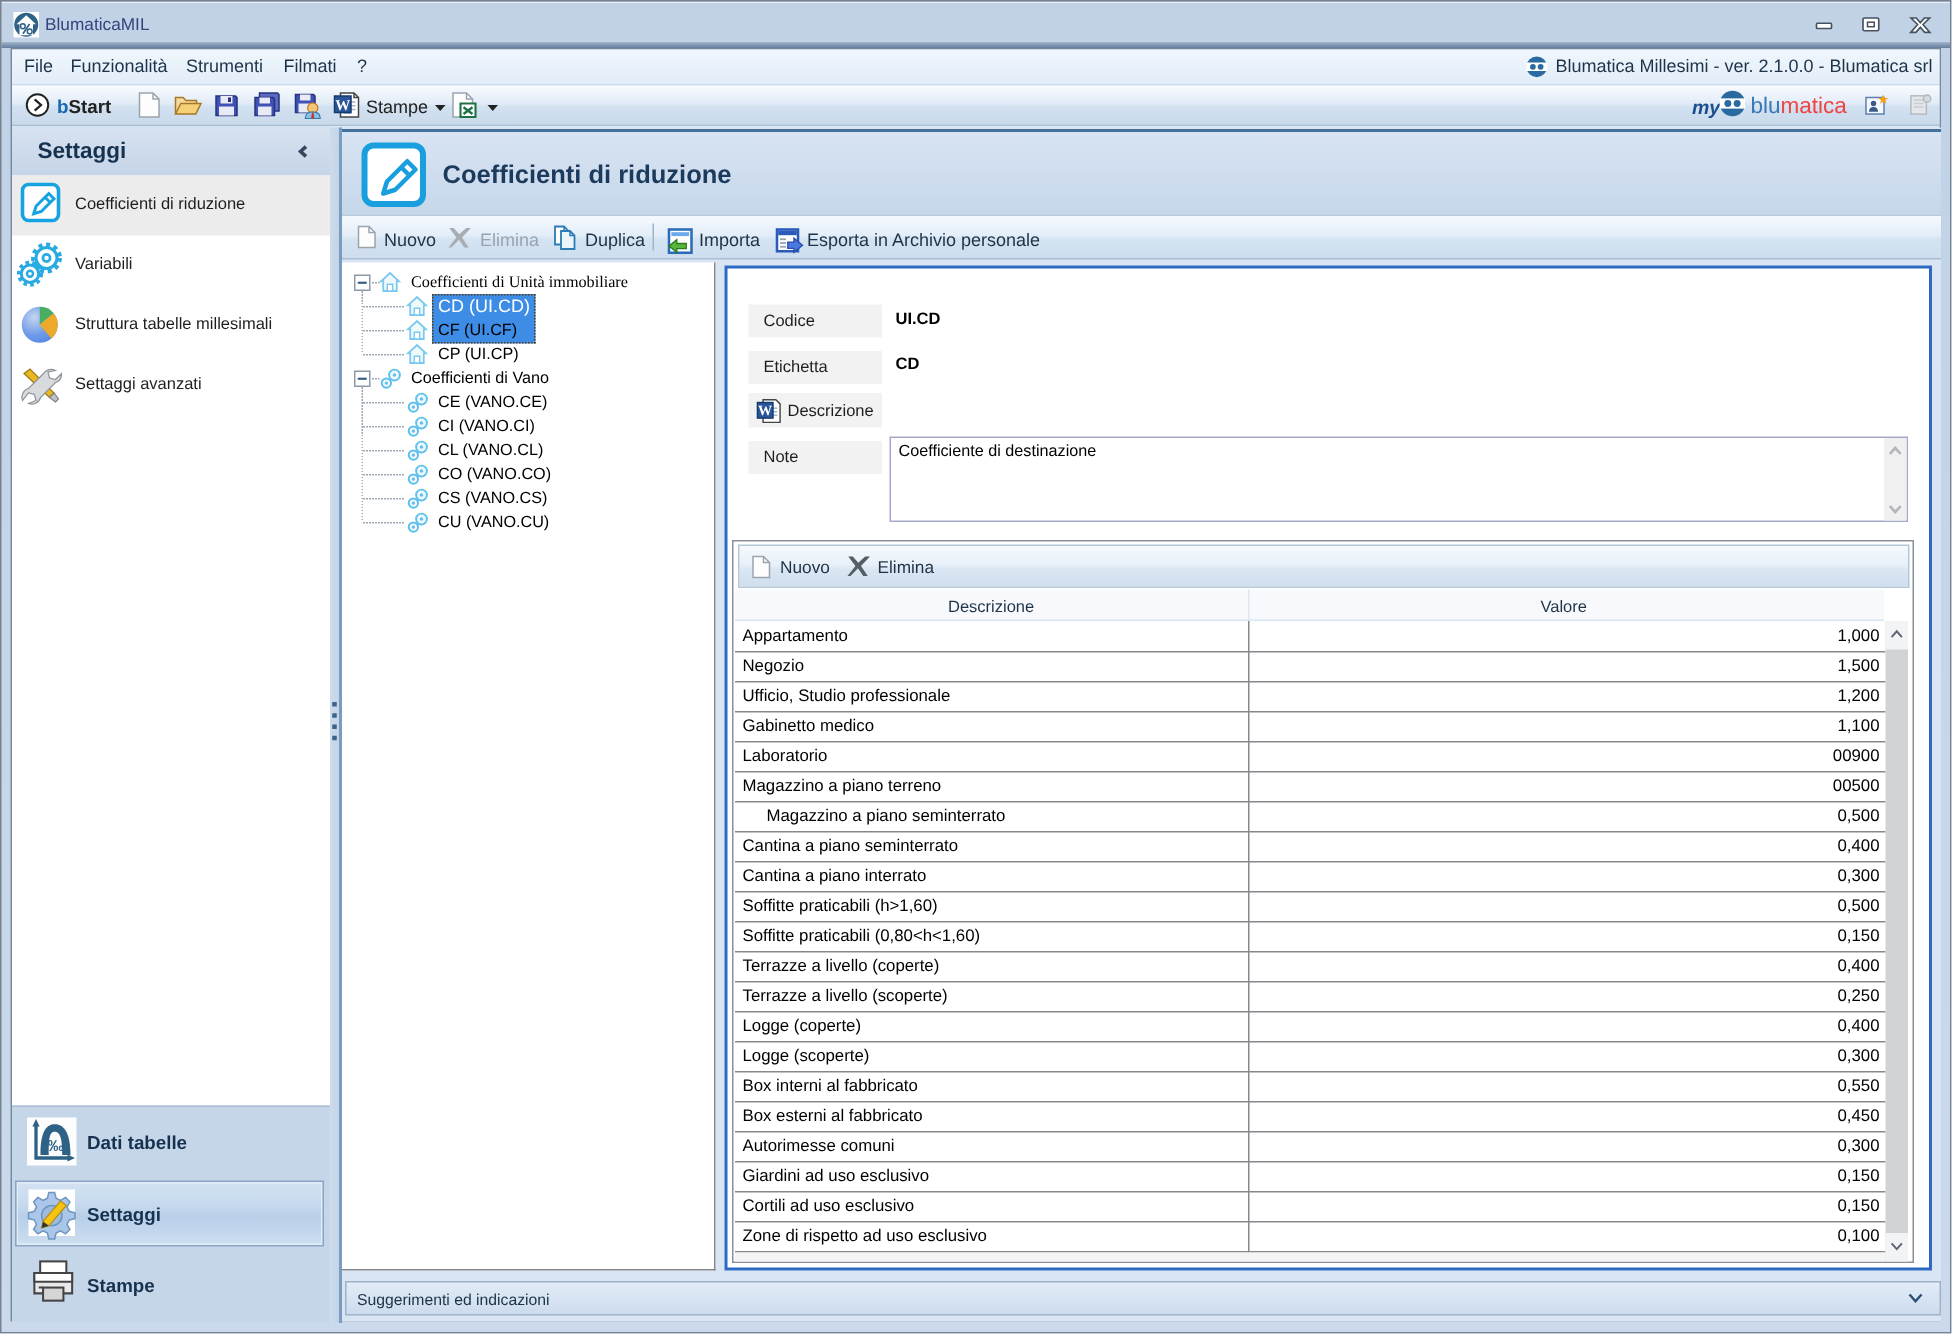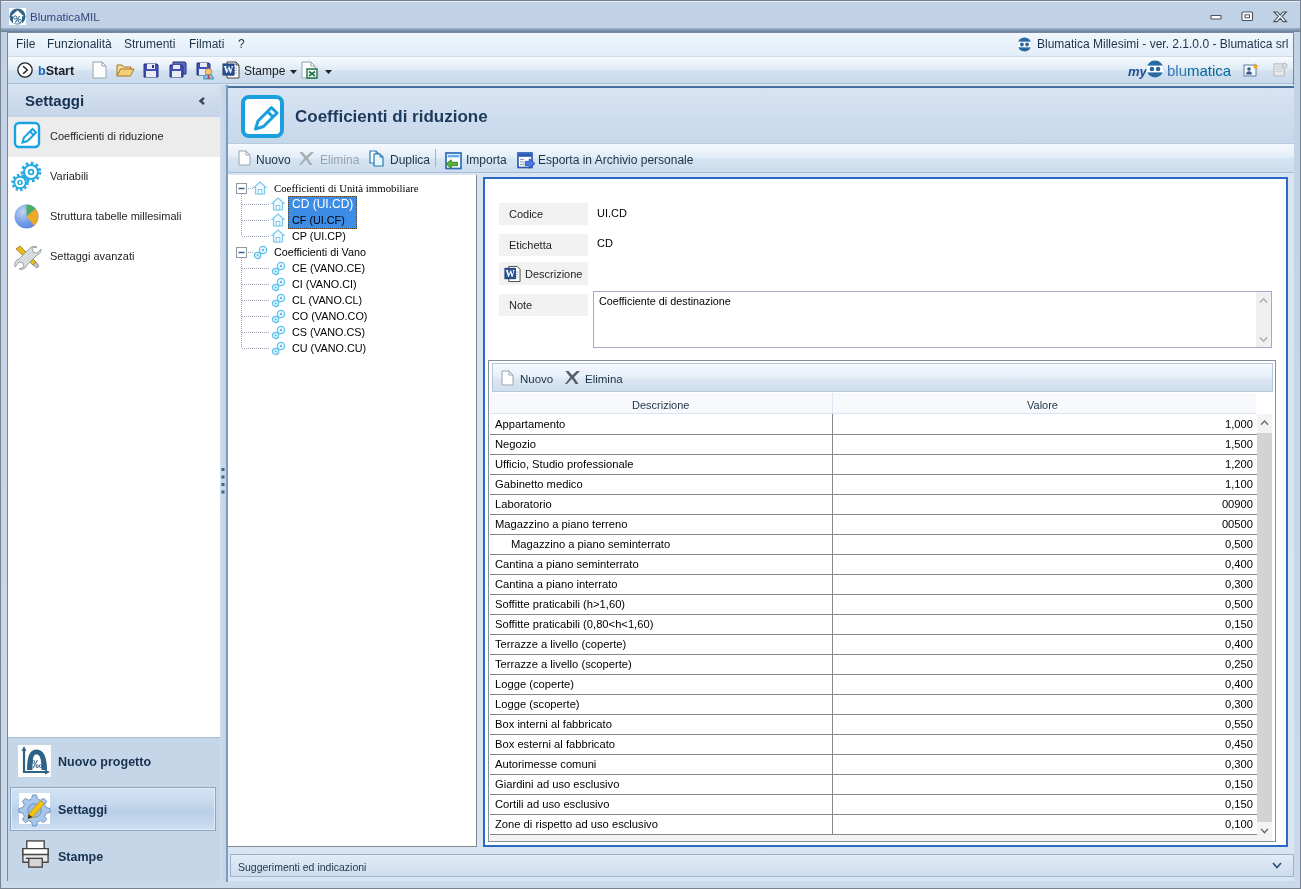--- a/index.html
+++ b/index.html
@@ -45,21 +45,21 @@
 #tree { left:228px; top:175px; width:249px; height:672px; background:#fff;
   border-right:1px solid #85898e; border-bottom:1px solid #85898e; }
 #rpanel { left:483px; top:177px; width:805px; height:670px;
   background:#fff; border:2px solid #2b69c4; }
 #statusbar { left:230px; top:854px; width:1064px; height:23px;
   background:linear-gradient(180deg,#e2ecf7,#ccdcee);
   border:1px solid #9db3c9; }
 
 
 .flabel { position:absolute; background:#f2f2f2; font-size:11px; color:#1e1e1e; }
-.fval { position:absolute; font-size:11px; color:#000; }
+.fval { position:absolute; font-size:11px; color:#000;font-weight:bold; }
 
 
 #tblhdr { position:absolute; background:#f7f9fc; border-bottom:1px solid #d8e4f2; }
 .cell { position:absolute; font-size:11.2px; color:#000; white-space:nowrap; }
 .rowline { position:absolute; background:#85898e; height:1px; }
 
 svg { position:absolute; overflow:visible; }
 </style>
 </head>
 <body>
@@ -168,21 +168,21 @@
     <path d="M1 1 L4.5 5 L8 1 Z" fill="#222"></path>
   </svg>
 
 <div class="txt" style="left:1128px;top:64px;font-size:13px;font-weight:bold;font-style:italic;color:#1c4d8f;">my</div>
 <svg class="abs" style="left:1146px;top:60px" width="18" height="18" viewBox="0 0 18 18">
   <circle cx="9" cy="9" r="8.5" fill="#2a6aa0"></circle>
   <rect x="0.5" y="5.6" width="17" height="6.8" fill="#fff"></rect>
   <circle cx="5.9" cy="9" r="2.3" fill="#2a6aa0"></circle>
   <circle cx="12.1" cy="9" r="2.3" fill="#2a6aa0"></circle>
 </svg>
-<div class="txt" style="left:1167px;top:62px;font-size:15px;color:#3a78b5;">blu<span style="color:#0369a1">matica</span></div>
+<div class="txt" style="left:1167px;top:62px;font-size:15px;color:#3a78b5;">blu<span style="color:#ef4444">matica</span></div>
 <svg class="abs" style="left:1243px;top:62px" width="16" height="16" viewBox="0 0 16 16">
   <rect x="1" y="3" width="12" height="11" fill="#f4f8fb" stroke="#5b7fae" stroke-width="1"></rect>
   <circle cx="6" cy="7" r="1.8" fill="#3a5a8a"></circle>
   <path d="M3 12.5 C3 10 4.5 9.3 6 9.3 C7.5 9.3 9 10 9 12.5 Z" fill="#3a5a8a"></path>
   <path d="M12.5 1 L13.4 3.2 L15.8 3.3 L14 4.8 L14.6 7.1 L12.5 5.8 L10.4 7.1 L11 4.8 L9.2 3.3 L11.6 3.2 Z" fill="#f6a21d"></path>
 </svg>
 <svg class="abs" style="left:1273px;top:62px" width="15" height="15" viewBox="0 0 16 16">
   <rect x="1" y="2" width="11" height="13" fill="#e3e7ea" stroke="#b2b8bd" stroke-width="1"></rect>
   <g stroke="#c8cdd2" stroke-width="1">
       <line x1="3" y1="5" x2="10" y2="5"></line>
@@ -244,21 +244,21 @@
 <div class="abs" id="navsel"></div>
 
 <svg class="abs" style="left:18px;top:745px" width="33" height="32" viewBox="0 0 33 32">
   <rect x="0" y="0" width="33" height="32" fill="#fdfdfd"></rect>
   <path d="M6 4 L6 27 L29 27" fill="none" stroke="#2e6186" stroke-width="2.2"></path>
   <path d="M6 1 L3.6 6 L8.4 6 Z" fill="#2e6186"></path>
   <path d="M32 27 L27 24.6 L27 29.4 Z" fill="#2e6186"></path>
   <path d="M9 25 C9 9 13 4.5 18.5 4.5 C24 4.5 29 9 29 25 L23.5 25 C23.5 13.5 22 9.5 18.5 9.5 C15 9.5 14.5 13.5 14.5 25 Z" fill="#2e6186"></path>
   <text x="19" y="22.5" font-size="10.5" font-weight="bold" fill="#2e6186" text-anchor="middle">‰</text>
 </svg>
-<div class="txt" style="left:58px;top:755px;font-size:12.5px;font-weight:bold;color:#16324f;">Nuovo progetto</div>
+<div class="txt" style="left:58px;top:755px;font-size:12.5px;font-weight:bold;color:#16324f;">Dati tabelle</div>
 
 <svg class="abs" style="left:19px;top:793px" width="31" height="31" viewBox="0 0 32 32">
   <rect x="0" y="0" width="32" height="32" fill="#fff"></rect>
   <path d="M14 2 L18 2 L19 6 L22 7.5 L25.5 5.5 L28.5 8.5 L26.5 12 L28 15 L32 16 L32 20 L28 21 L26.5 24 L28.5 27.5 L25.5 30.5 L22 28.5 L19 30 L18 34 L14 34 L13 30 L10 28.5 L6.5 30.5 L3.5 27.5 L5.5 24 L4 21 L0 20 L0 16 L4 15 L5.5 12 L3.5 8.5 L6.5 5.5 L10 7.5 L13 6 Z" fill="#aac6e8" stroke="#6d94bf" stroke-width="1"></path>
   <circle cx="16" cy="18" r="7" fill="#9dbbdf" stroke="#6d94bf"></circle>
   <path d="M10 22 L22 8 L26 11 L14 25 L9 26.5 Z" fill="#f5c411" stroke="#b98e0a" stroke-width="0.8"></path>
   <path d="M10 22 L14 25 L9 26.5 Z" fill="#333"></path>
 </svg>
 <div class="txt" style="left:58px;top:803px;font-size:12.5px;font-weight:bold;color:#16324f;">Settaggi</div>
 

